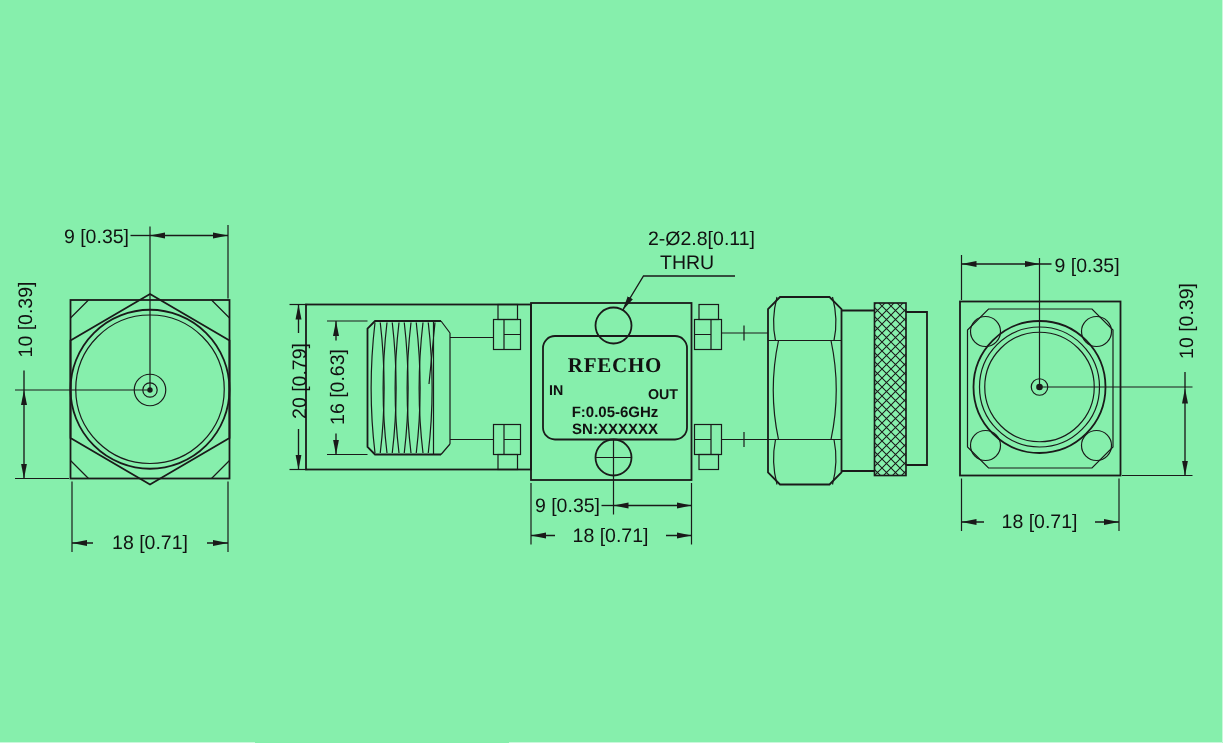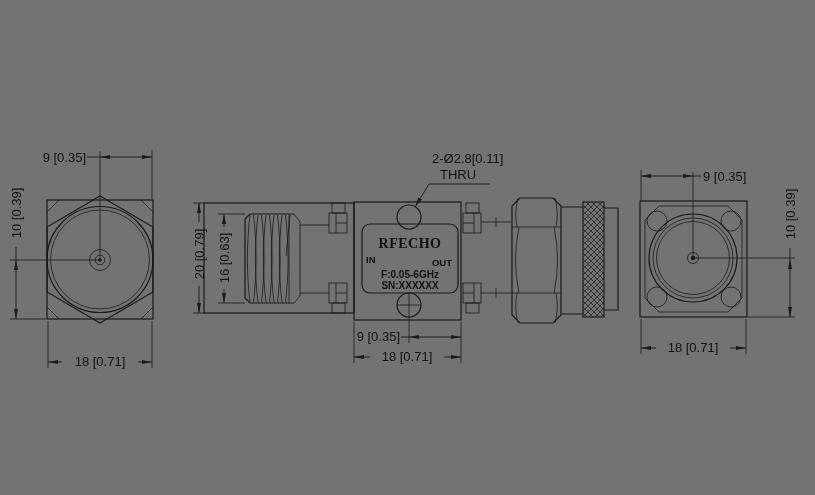--- a/index.html
+++ b/index.html
@@ -1,16 +1,16 @@
 <!DOCTYPE html>
 <html><head>
 <meta charset="utf-8">
 <style>
   html,body{margin:0;padding:0;background:#fff;}
-  .canvas{position:relative;width:815px;height:495px;background:#737373;overflow:hidden;
+  .canvas{position:relative;width:815px;height:495px;background:#86efac;overflow:hidden;
           font-family:"Liberation Sans",sans-serif;}
   svg{position:absolute;left:0;top:0;}
   .ol{stroke:#1a1a1a;stroke-width:1.2;fill:none;stroke-linecap:butt;}
   .th{stroke:#1a1a1a;stroke-width:0.8;fill:none;}
   .dl{stroke:#1a1a1a;stroke-width:0.9;fill:none;}
   .xh{stroke:#1a1a1a;stroke-width:0.8;fill:none;}
   .dim{font:13px "Liberation Sans",sans-serif;fill:#111;}
   .brand{font:bold 14px "Liberation Serif",serif;fill:#111;letter-spacing:0.5px;}
   .lbl{font:bold 10px "Liberation Sans",sans-serif;fill:#111;}
   .lblsm{font:bold 9.5px "Liberation Sans",sans-serif;fill:#111;}

